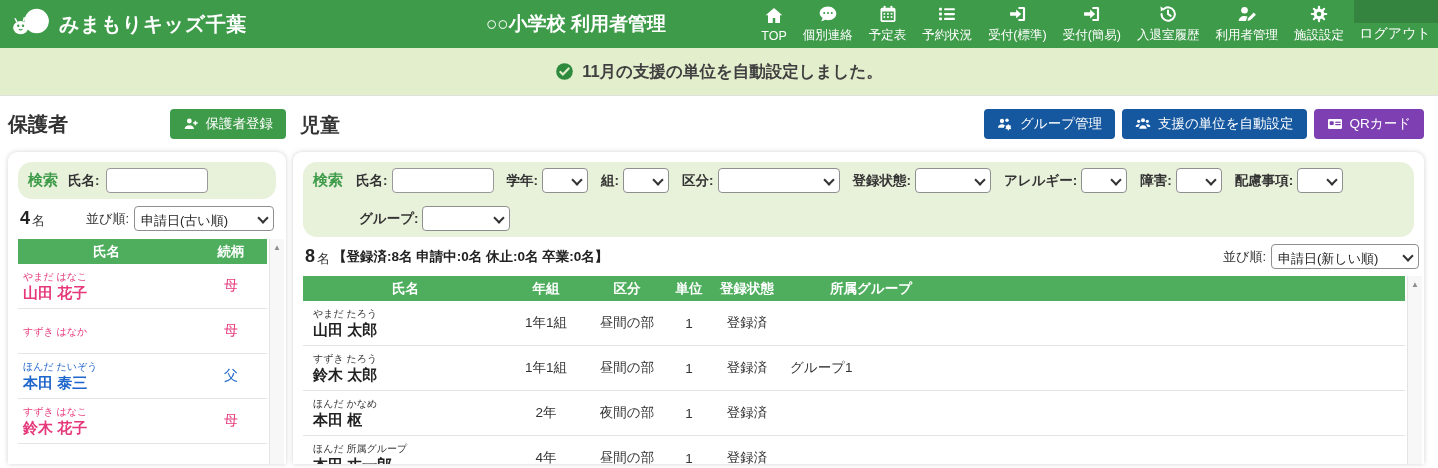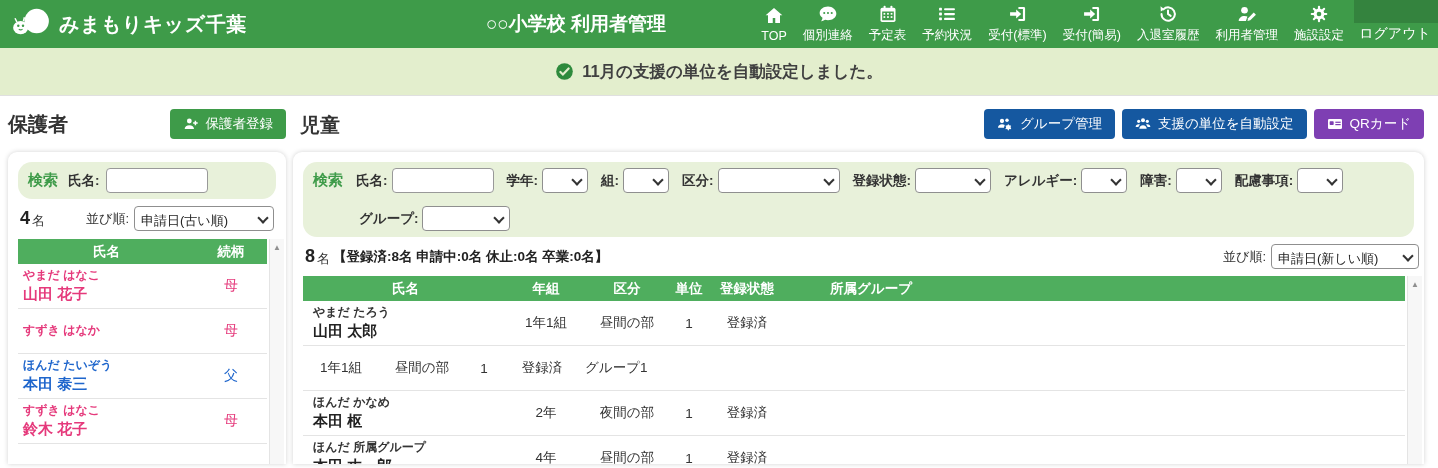--- a/index.html
+++ b/index.html
@@ -59,21 +59,21 @@
   .count-suffix{font-size:13px;margin:4px 0 0 2px}
   .countrow .sort-label{margin-left:auto;font-size:13px;margin-right:5px}
 
   
   .tablewrap{flex:1;position:relative;margin:2px 2px 0 10px;padding-right:17px}
   .phead{display:flex;align-items:center;height:25px;background:#4fae5e;color:#fff;font-size:13.5px;font-weight:bold}
   .pcol-name{flex:1;text-align:center}
   .pcol-rel{width:72px;text-align:center}
   .prow{display:flex;align-items:center;height:45px;border-bottom:1px solid #e4e4e4;cursor:pointer}
   .prow .pcol-name{text-align:left;padding-left:5px}
-  .furi,.cfuri{font-size:12px;font-weight:bold;line-height:1.3}
+  .furi,.cfuri{font-size:10px;font-weight:normal;line-height:1.3}
   .pname,.cname{font-size:15px;font-weight:bold;line-height:1.3}
   .prel{font-size:14px}
   .pink .furi,.pink .pname,.pink .prel{color:#e5397b}
   .blue .furi,.blue .pname,.blue .prel{color:#1f66cc}
 
   .vtrack{position:absolute;top:0;right:0;bottom:0;width:15px;background:#f7f7f7;border-left:1px solid #e4e4e4;cursor:pointer}
   .vtrack::before{content:"▲";display:block;text-align:center;color:#8f8f8f;font-size:8px;padding-top:4px}
 
   
   .srow{display:flex;align-items:center}
@@ -408,20 +408,24 @@
             <div class="cname">山田 太郎</div>
           </div>
           <div class="col-grade">1年1組</div>
           <div class="col-cat">昼間の部</div>
           <div class="col-unit">1</div>
           <div class="col-status">登録済</div>
           <div class="col-group"></div>
           <div class="col-remark"></div>
         </div>
         <div class="crow">
+          <div class="col-name">
+            <div class="cfuri">すずき たろう</div>
+            <div class="cname">鈴木 太郎</div>
+          </div>
           <div class="col-grade">1年1組</div>
           <div class="col-cat">昼間の部</div>
           <div class="col-unit">1</div>
           <div class="col-status">登録済</div>
           <div class="col-group">グループ1</div>
           <div class="col-remark"></div>
         </div>
         <div class="crow">
           <div class="col-name">
             <div class="cfuri">ほんだ かなめ</div>

